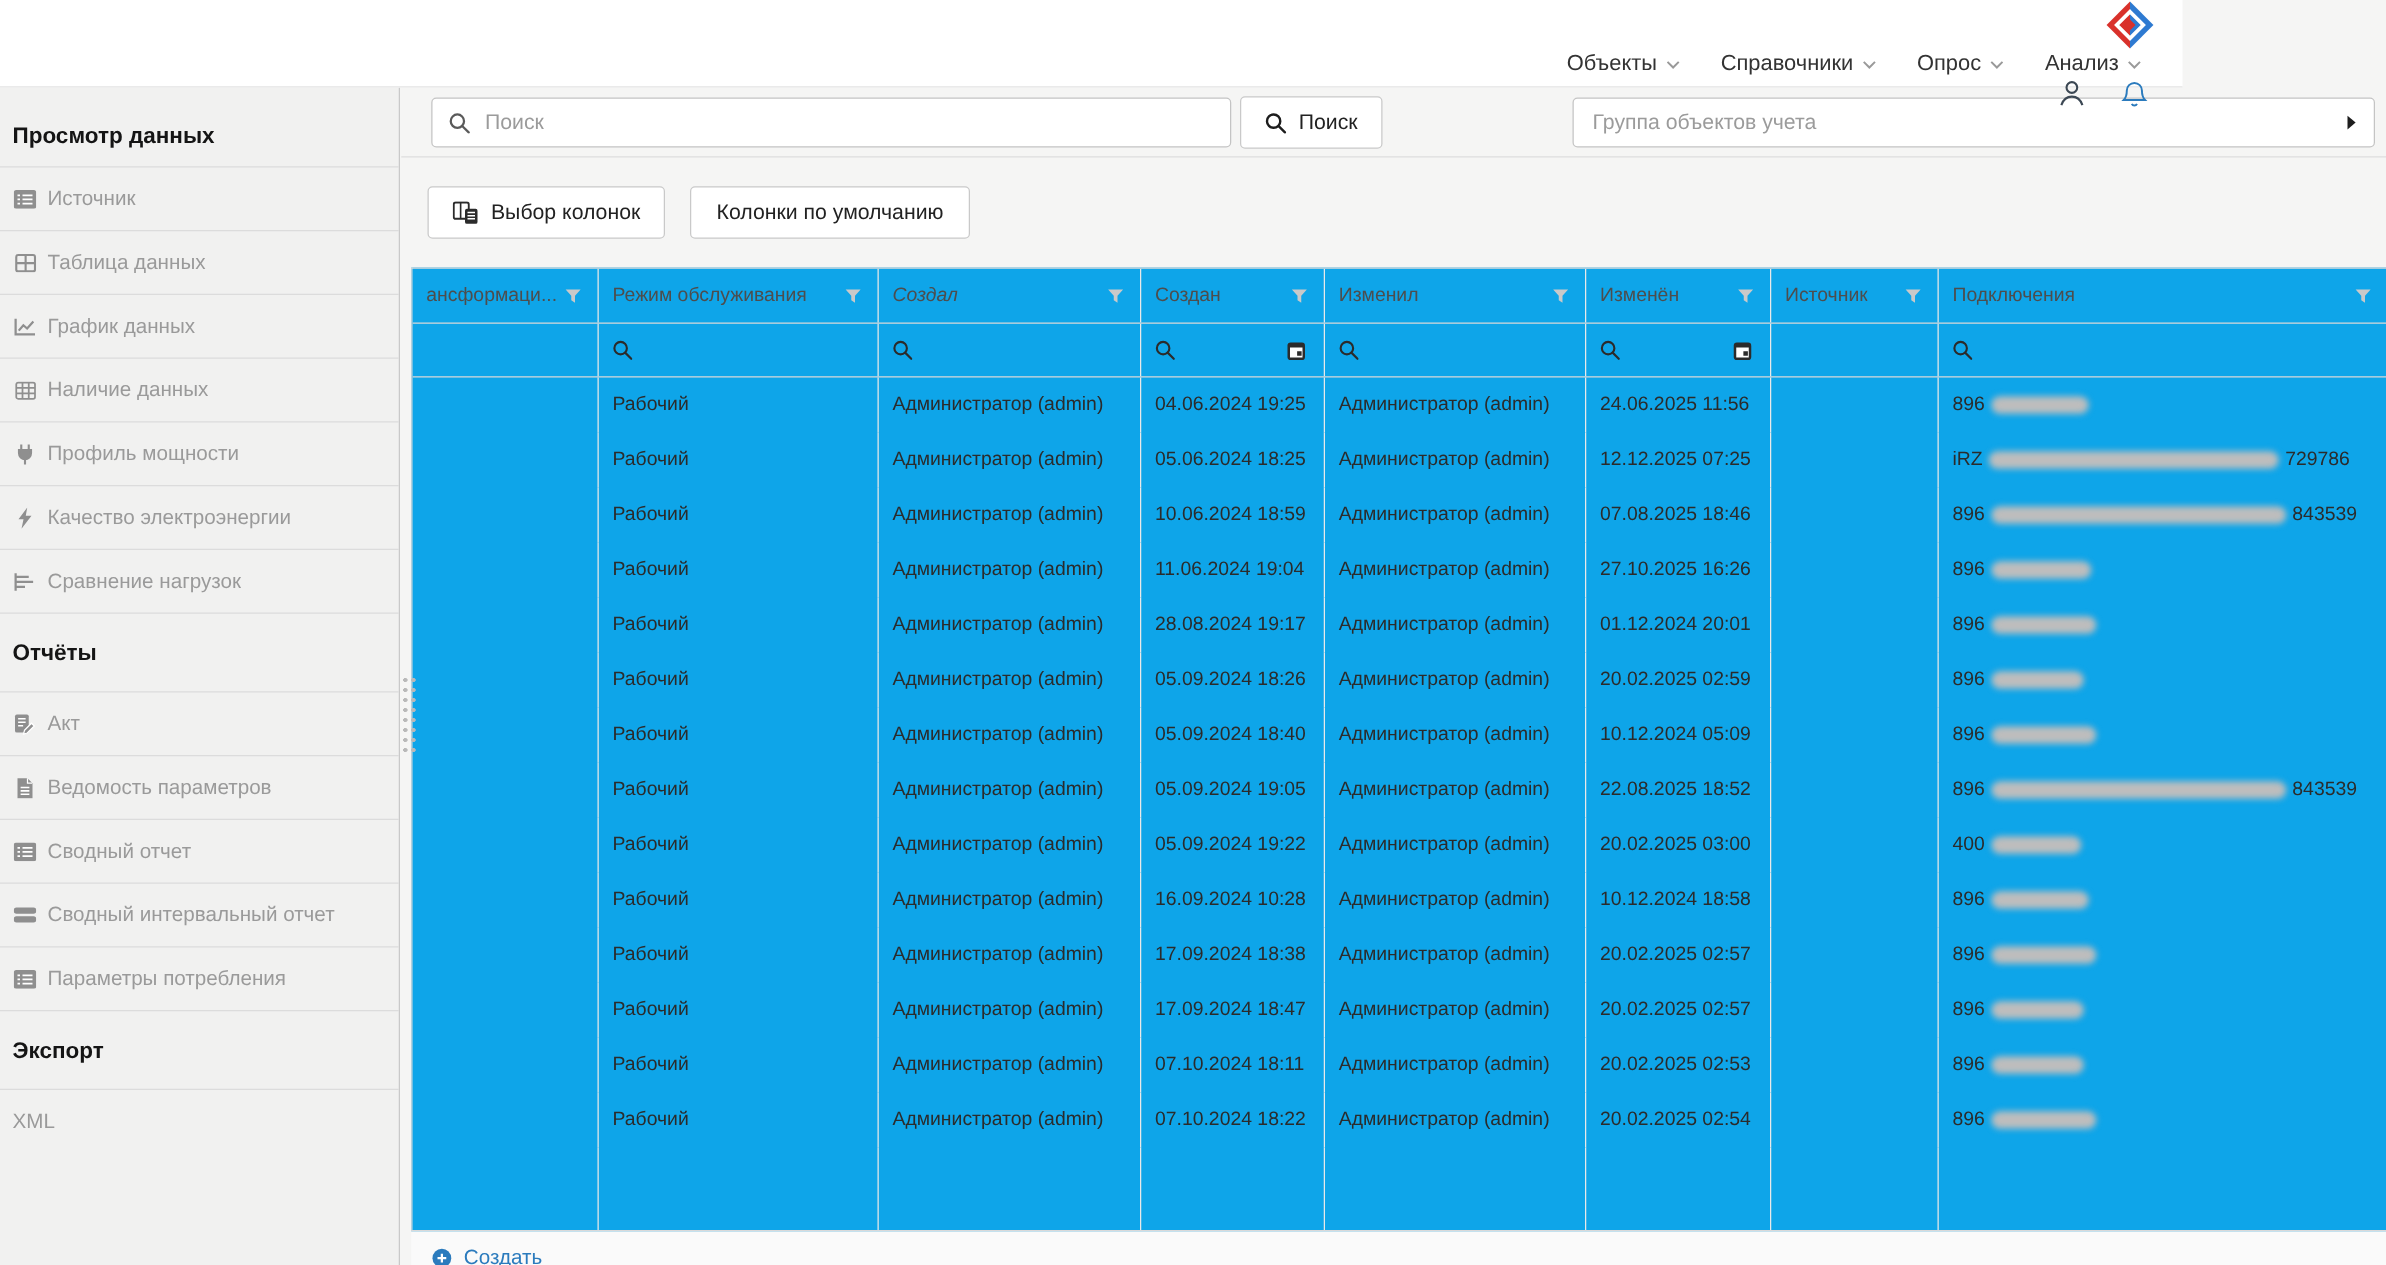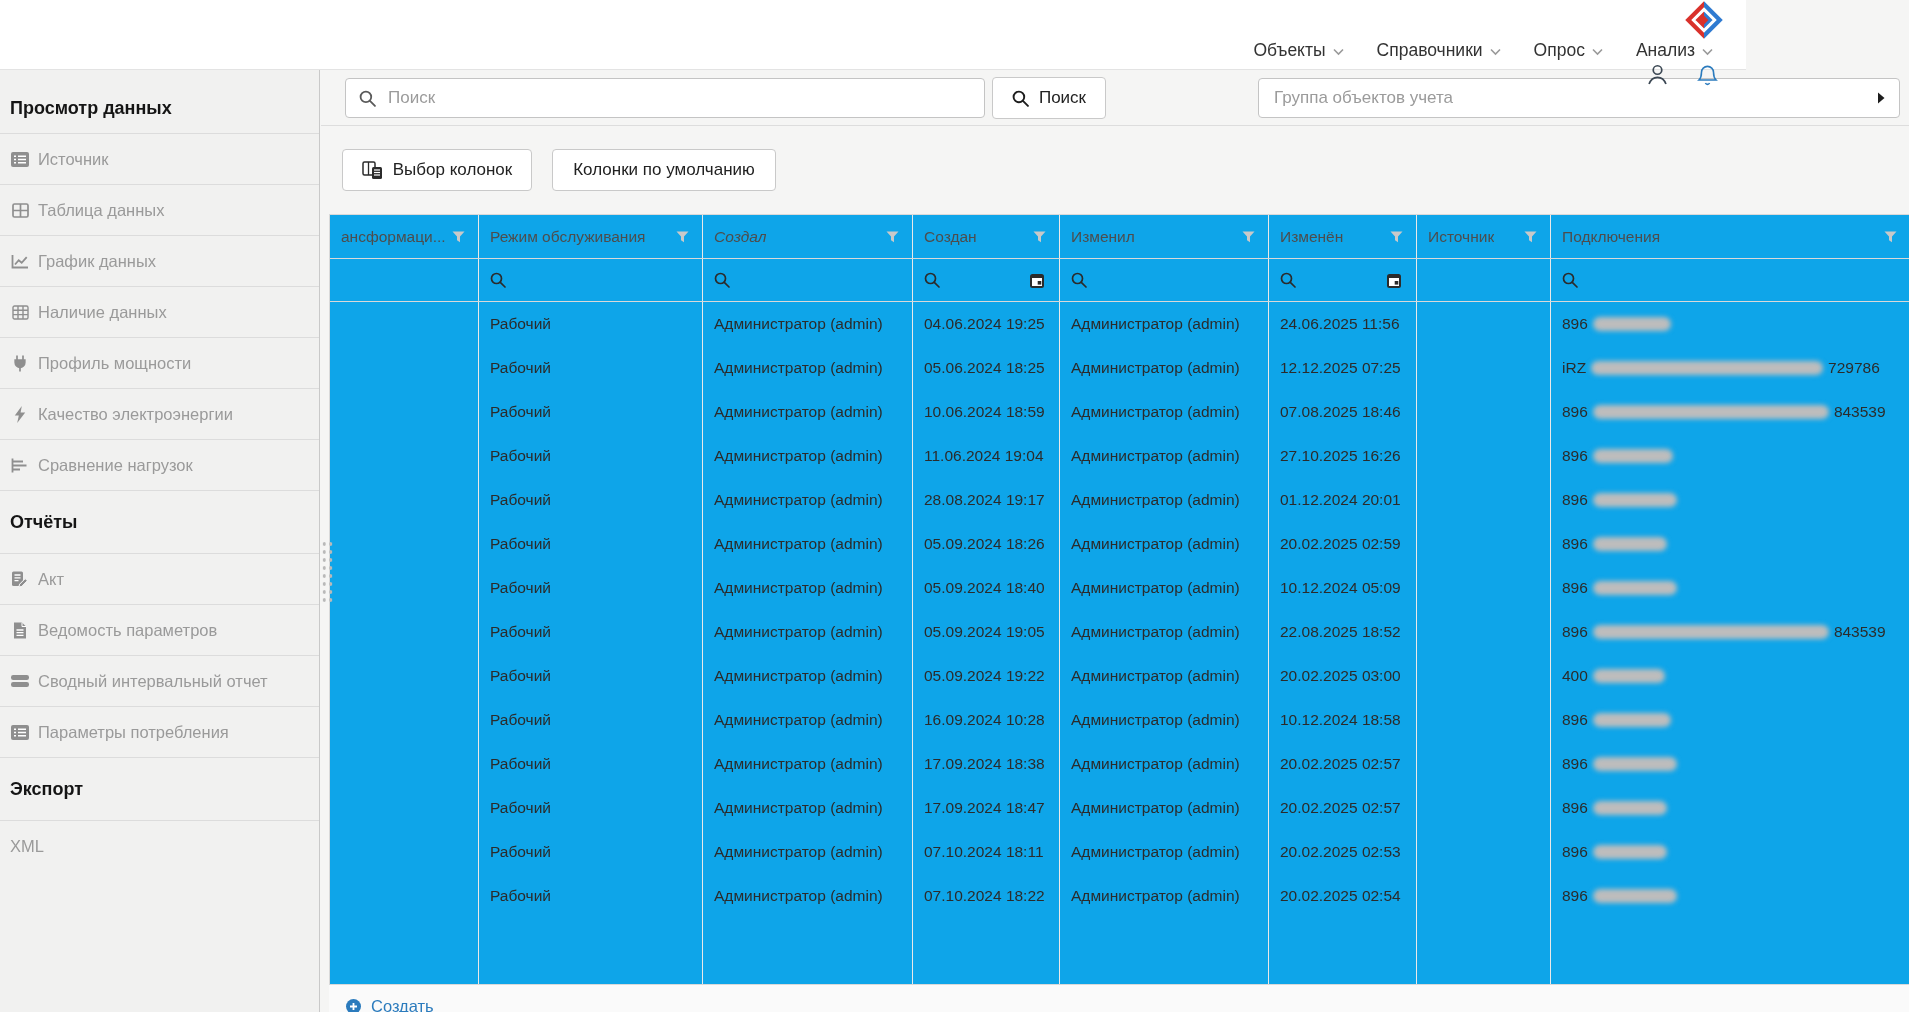--- a/index.html
+++ b/index.html
@@ -247,20 +247,29 @@
         <svg width="14" height="17" viewBox="0 0 14 17">
           <path d="M1 0.5h8l4 4v12H1z" fill="#8f8f8f"></path>
           <path d="M9 0.5v4h4" stroke="#fff" stroke-width="1" fill="none"></path>
           <path d="M3.5 8h7M3.5 10.7h7M3.5 13.4h7" stroke="#fff" stroke-width="1.3"></path>
         </svg>
       </span>
       <span class="side-label">Ведомость параметров</span>
     </div>
     <div class="side-item">
       <span class="ic">
+        <svg width="18" height="15" viewBox="0 0 18 15">
+          <rect width="18" height="15" rx="2" fill="#8f8f8f"></rect>
+          <path d="M3 4.2h2M3 7.5h2M3 10.8h2M7 4.2h8M7 7.5h8M7 10.8h8" stroke="#fff" stroke-width="1.4"></path>
+        </svg>
+      </span>
+      <span class="side-label">Сводный отчет</span>
+    </div>
+    <div class="side-item">
+      <span class="ic">
         <svg width="18" height="14" viewBox="0 0 18 14">
           <rect x="0" y="1" width="18" height="5" rx="2.2" fill="#8f8f8f"></rect>
           <rect x="0" y="8" width="18" height="5" rx="2.2" fill="#8f8f8f"></rect>
         </svg>
       </span>
       <span class="side-label">Сводный интервальный отчет</span>
     </div>
     <div class="side-item">
       <span class="ic">
         <svg width="18" height="15" viewBox="0 0 18 15">

